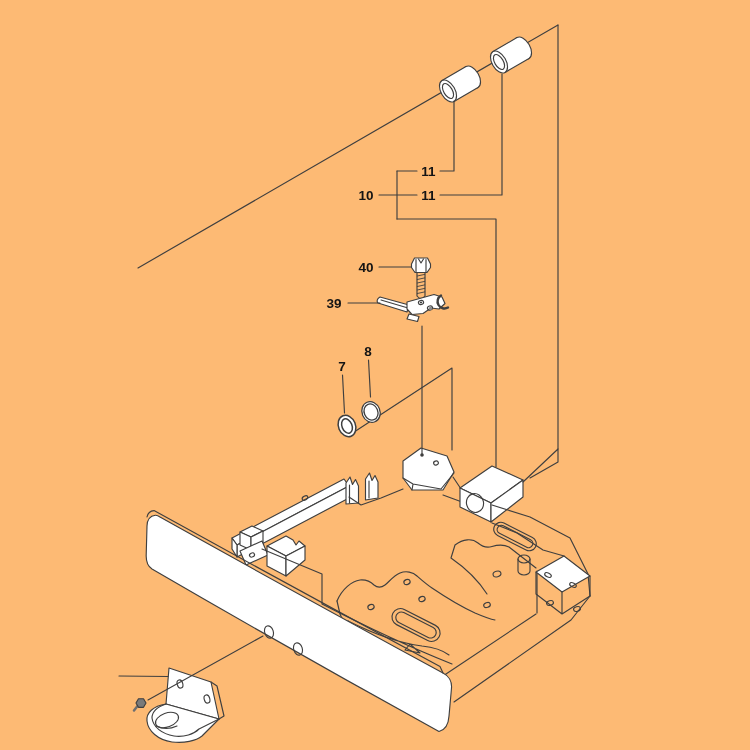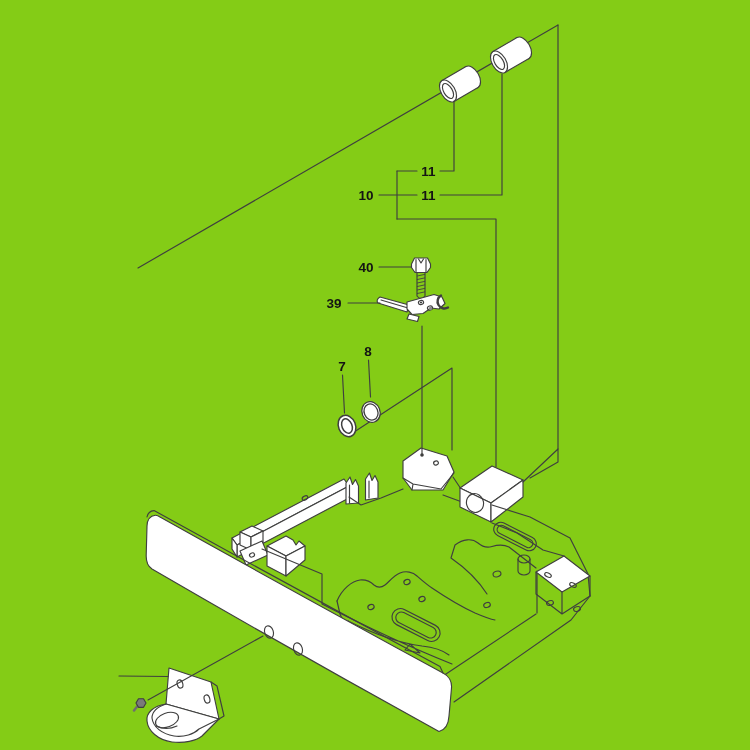--- a/index.html
+++ b/index.html
@@ -1,16 +1,16 @@
 <!DOCTYPE html>
 <html><head>
 <meta charset="utf-8">
 <style>
   html,body{margin:0;padding:0;background:#ffffff;}
-  .stage{width:750px;height:750px;background:#84cc16;overflow:hidden;position:relative;}
+  .stage{width:750px;height:750px;background:#fdba74;overflow:hidden;position:relative;}
   svg{display:block;}
   .callout-label{font:700 13.5px "Liberation Sans", sans-serif;}
   text{user-select:none;}
 </style>
 </head>
 <body>
 
 <div class="stage">
 <svg viewBox="0 0 750 750" width="750" height="750" stroke-linecap="round" stroke-linejoin="round">
 

